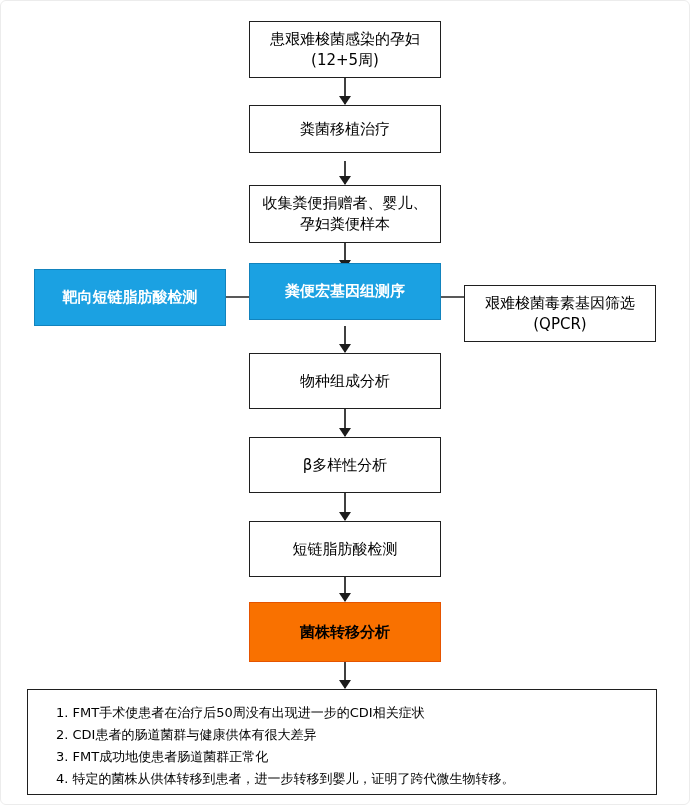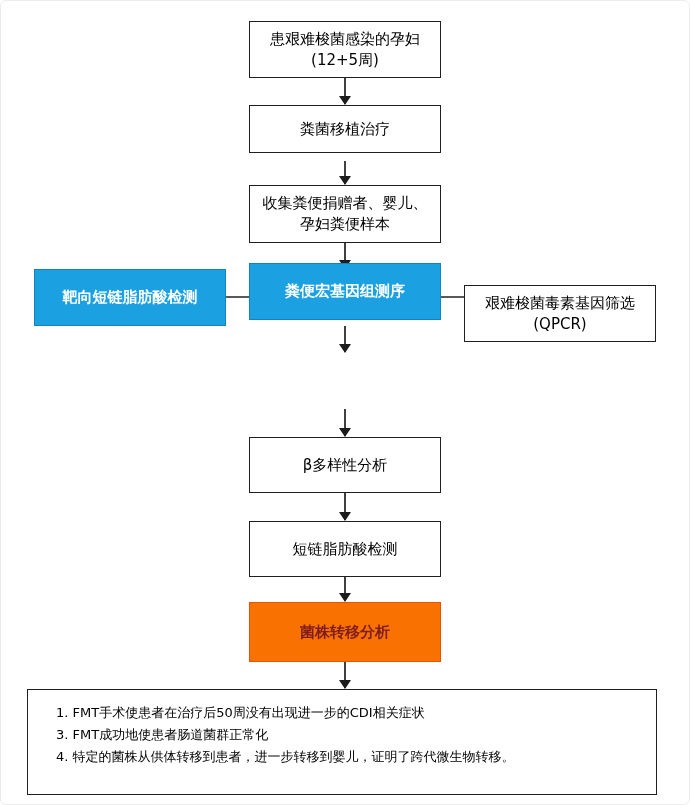--- a/index.html
+++ b/index.html
@@ -37,21 +37,21 @@
   }
   .node.blue {
     background: var(--highlight_blue, #1BA1E2);
     border: 1px solid var(--highlight_blue_border, #1283bd);
     color: #ffffff;
     font-weight: bold;
   }
   .node.orange {
     background: var(--highlight_orange, #F97100);
     border: 1px solid var(--highlight_orange_border, #e55400);
-    color: #7f1d1d;
+    color: #000000;
     font-weight: bold;
   }
   
   .n-patient   { left: 248px; top: 20px;  width: 192px; height: 57px; }
   .n-fmt       { left: 248px; top: 104px; width: 192px; height: 48px; }
   .n-collect   { left: 248px; top: 184px; width: 192px; height: 58px; }
   .n-scfa-targeted { left: 33px;  top: 268px; width: 192px; height: 57px; }
   .n-metagenome    { left: 248px; top: 262px; width: 192px; height: 57px; }
   .n-qpcr          { left: 463px; top: 268px; width: 192px; height: 57px; margin-top: 16px; }
   .n-species   { left: 248px; top: 352px; width: 192px; height: 56px; }
@@ -138,20 +138,21 @@
 
   <div class="hline h-right"></div>
 
   <div class="node white n-qpcr">艰难梭菌毒素基因筛选
 (QPCR)</div>
 
   <div class="varrow a4">
       <span class="head"></span>
     </div>
 
+  <div class="node white n-species">物种组成分析</div>
 
   <div class="varrow a5">
       <span class="head"></span>
     </div>
 
   <div class="node white n-beta">β多样性分析</div>
 
   <div class="varrow a6">
       <span class="head"></span>
     </div>
@@ -163,17 +164,18 @@
     </div>
 
   <div class="node orange n-strain">菌株转移分析</div>
 
   <div class="varrow a8">
       <span class="head"></span>
     </div>
 
   <div class="results">
     <div class="item">1. FMT手术使患者在治疗后50周没有出现进一步的CDI相关症状</div>
+    <div class="item">2. CDI患者的肠道菌群与健康供体有很大差异</div>
     <div class="item">3. FMT成功地使患者肠道菌群正常化</div>
     <div class="item">4. 特定的菌株从供体转移到患者，进一步转移到婴儿，证明了跨代微生物转移。</div>
   </div>
 
 </div>
 
 </body></html>

